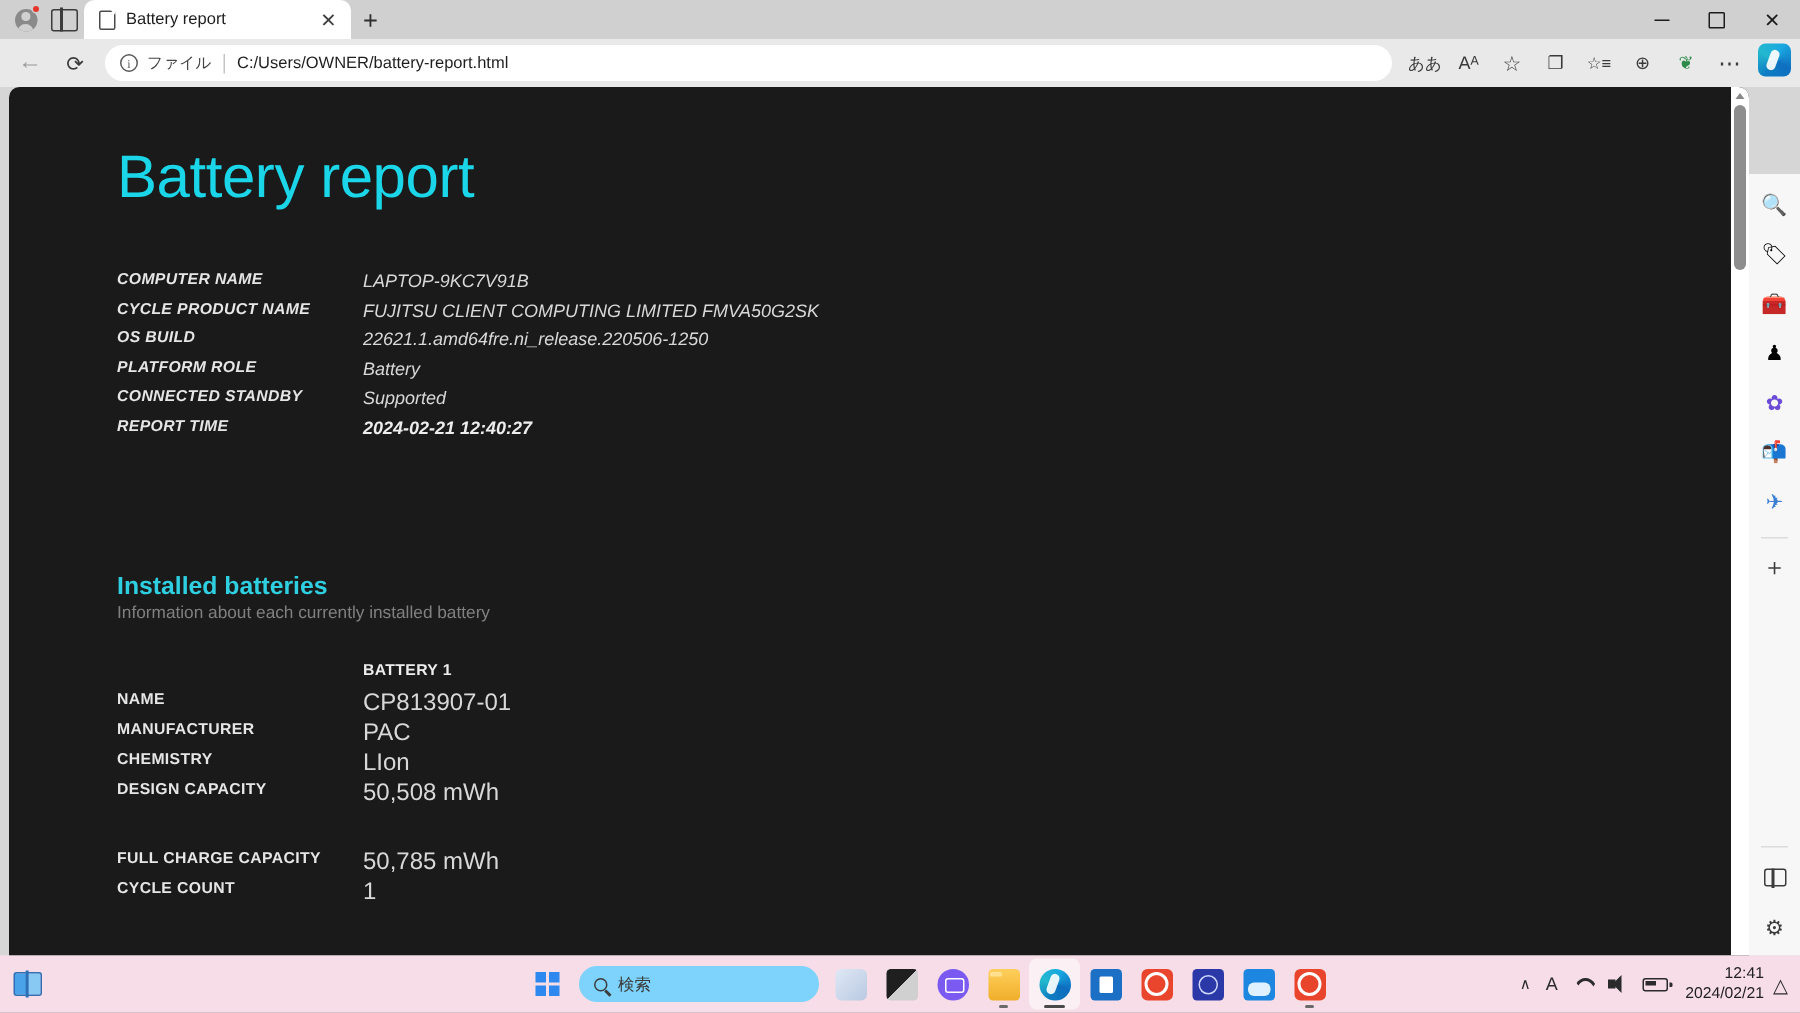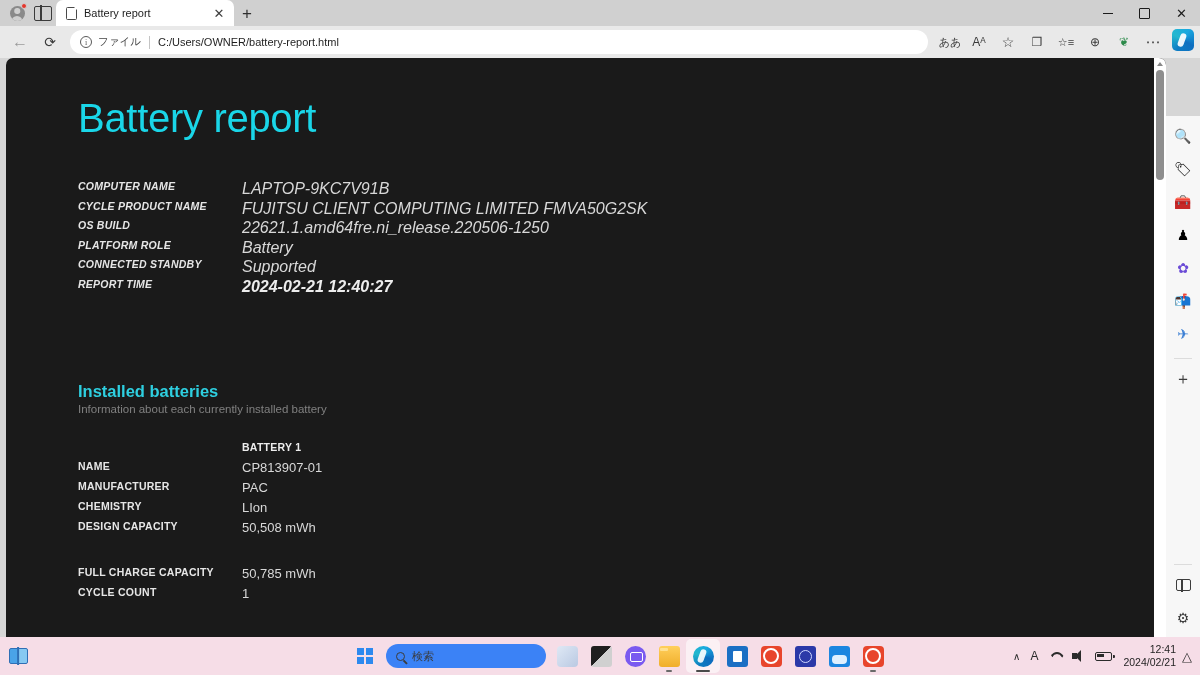--- a/index.html
+++ b/index.html
@@ -159,36 +159,36 @@
     margin-bottom: 42px;
   }
 
   .info-table { border-collapse: collapse; }
   .info-table td { padding: 0; height: 19.6px; vertical-align: top; font-style: italic; }
   .info-table td.k {
     font-size: 10.5px; font-weight: bold; color: #e6e6e6;
     letter-spacing: .25px; padding-right: 20px; width: 164px;
     white-space: nowrap;
   }
-  .info-table td.v { font-size: 16px; color: #d8d8d8; white-space: nowrap; }
+  .info-table td.v { font-size: 12px; color: #d8d8d8; white-space: nowrap; }
   .info-table td.v.strong { font-weight: bold; color: #ededed; }
 
   h2.section-title {
     font-size: 16.5px; font-weight: 600; color: #2ecfe0;
     margin-top: 84px; margin-bottom: 2px;
   }
   .section-sub { font-size: 11.5px; color: #808080; margin-bottom: 26px; }
 
   .batt-table { border-collapse: collapse; }
   .batt-table td { padding: 0; height: 19.9px; vertical-align: top; }
   .batt-table td.k {
     font-size: 10.5px; font-weight: bold; color: #e6e6e6;
     letter-spacing: .25px; padding-right: 20px; width: 164px; white-space: nowrap;
   }
-  .batt-table td.v { font-size: 13px; color: #d8d8d8; white-space: nowrap; }
+  .batt-table td.v { font-size: 16px; color: #d8d8d8; white-space: nowrap; }
   .batt-table td.hdr { font-size: 10.5px; font-weight: bold; color: #ededed; letter-spacing:.25px; }
   .batt-table tr.gap td { height: 26px; }
 
   
   .pg-scroll {
     position: absolute; right: 0; top: 0; bottom: 0; width: 12px;
     background: #ffffff;
   }
   .pg-scroll .arrow-up {
     position: absolute; left: 50%; top: 4px; transform: translateX(-50%);
@@ -236,21 +236,21 @@
   }
   .widgets-ic::after{content:"";position:absolute;left:50%;top:-1.8px;bottom:-1.8px;width:1.8px;background:#2f6fb5;transform:translateX(-50%);}
 
   .tb-center {
     position: absolute; left: 348px; display: flex; align-items: center; gap: 0px;
   }
   .start-btn { width: 34px; height: 34px; display:flex;align-items:center;justify-content:center;}
   .start-logo { width: 16px; height: 16px; display:grid; grid-template-columns:1fr 1fr; grid-template-rows:1fr 1fr; gap:1.6px; }
   .start-logo i { background:#2d89ef; display:block; }
   .searchbox {
-    width: 160px; height: 24px; border-radius: 12px; background: #3b82f6;
+    width: 160px; height: 24px; border-radius: 12px; background: #7dd3fc;
     display: flex; align-items: center; padding: 4px 10px; gap: 7px; margin: 0 4px;
   }
   .search-gl {
     width: 9px; height: 9px; border: 1.5px solid #3c3c3c; border-radius: 50%;
     position: relative; flex:0 0 auto;
   }
   .search-gl::after{content:"";position:absolute;right:-3.5px;bottom:-2.5px;width:4.5px;height:1.5px;background:#3c3c3c;transform:rotate(45deg);}
   .search-ph { font-size: 11px; color: #3a3a3a; }
 
   .tb-app { width: 34px; height: 34px; display:flex;align-items:center;justify-content:center; position:relative;}

